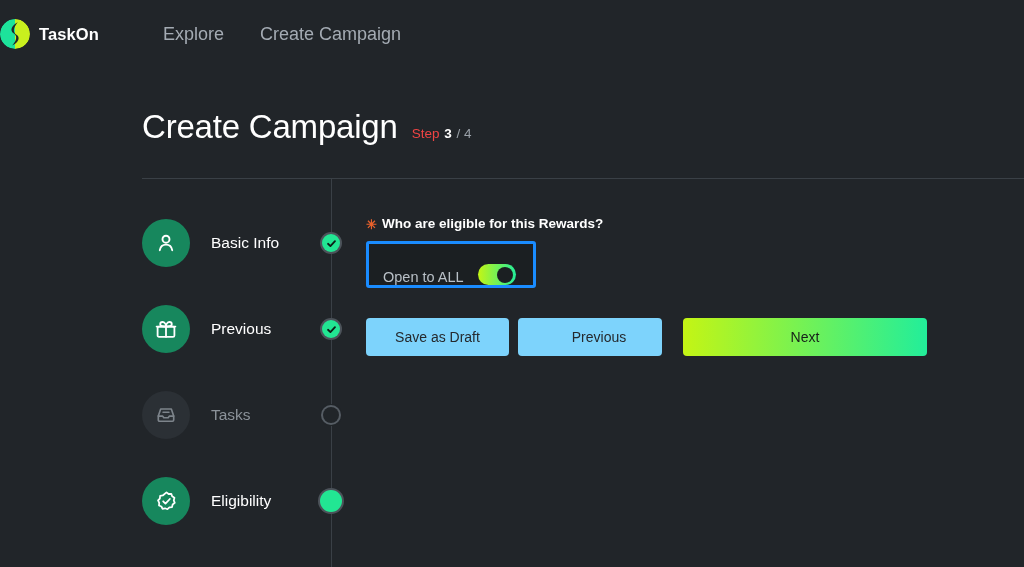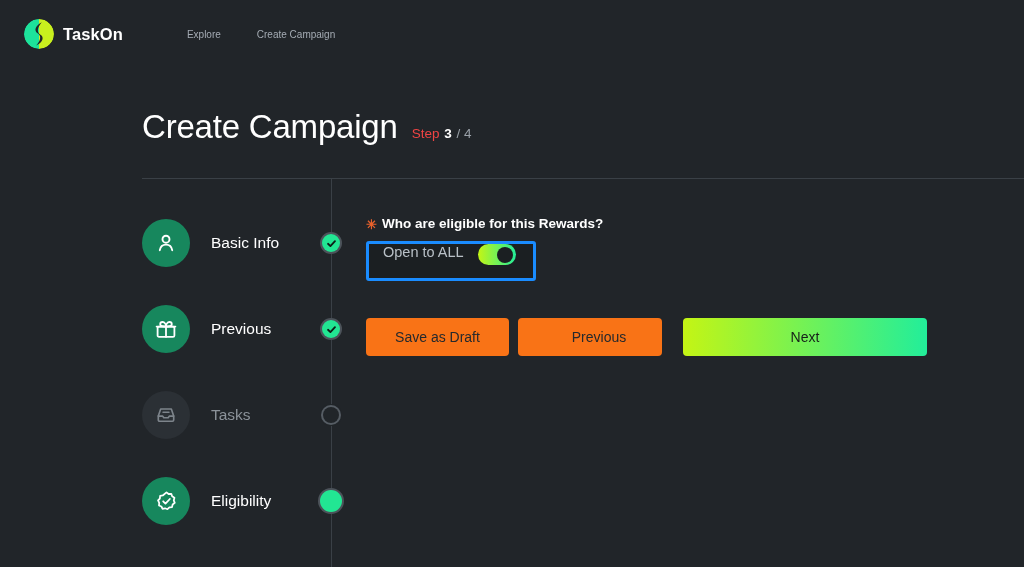--- a/index.html
+++ b/index.html
@@ -25,21 +25,20 @@
   }
 
   
   .topbar {
     position: absolute;
     top: 0; left: 0;
     width: 1024px;
     height: 68px;
     display: flex;
     align-items: center;
-    padding-left: 24px;
     background: #212529;
   }
 
   .brand {
     display: flex;
     align-items: center;
     gap: 9px;
     cursor: pointer;
   }
 
@@ -58,21 +57,21 @@
   }
 
   .nav-links {
     display: flex;
     align-items: center;
     gap: 36px;
     margin-left: 64px;
   }
 
   .nav-link {
-    font-size: 10px;
+    font-size: 18px;
     color: #a4abb3;
     cursor: pointer;
     white-space: nowrap;
   }
 
   
   .page-head {
     position: absolute;
     top: 108px;
     left: 142px;
@@ -215,26 +214,26 @@
   .required-mark {
     color: #e8622c;
     font-size: 13px;
     line-height: 1;
     position: relative;
     top: 1px;
   }
 
   .toggle-field {
     width: 170px;
-    height: 40px;
+    height: 47px;
     background: #1b1f22;
     border: 3px solid #1a8cff;
     border-radius: 3px;
     display: flex;
-    align-items: flex-start;
+    align-items: flex-end;
     padding: 0 14px;
     gap: 14px;
     cursor: pointer;
   }
 
   .toggle-text {
     font-size: 14.5px;
     color: #b9c0c7;
     white-space: nowrap;
   }
@@ -275,21 +274,21 @@
     font-family: "Liberation Sans", sans-serif;
     font-size: 14px;
     cursor: pointer;
     display: flex;
     align-items: center;
     justify-content: center;
     white-space: nowrap;
   }
 
   .btn-light {
-    background: #f97316;
+    background: #7dd3fc;
     color: #25292d;
   }
   .btn-draft { width: 143px; }
   .btn-prev  { width: 144px; padding-left: 18px; }
 
   .btn-next {
     width: 244px;
     color: #17201a;
     font-weight: normal;
     background: linear-gradient(90deg, #c4f514 0%, #7bf24f 45%, #22ee9a 100%);

